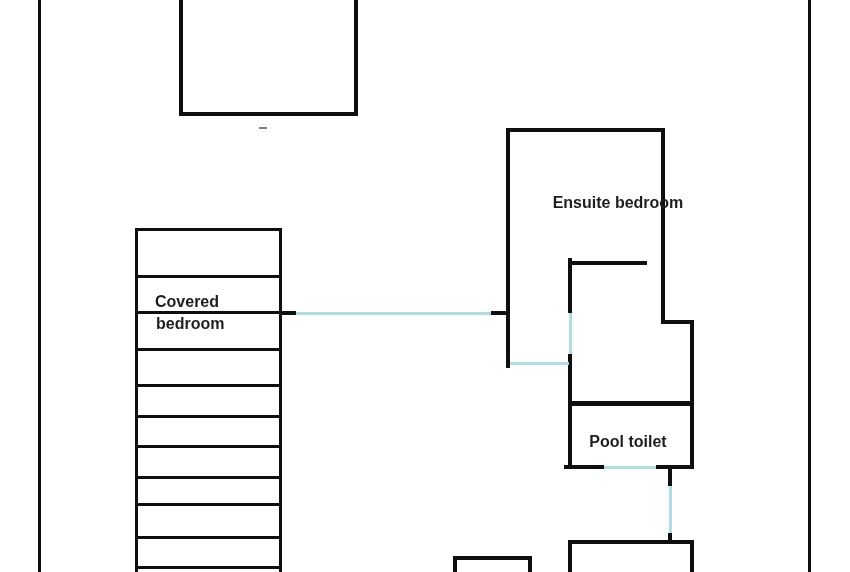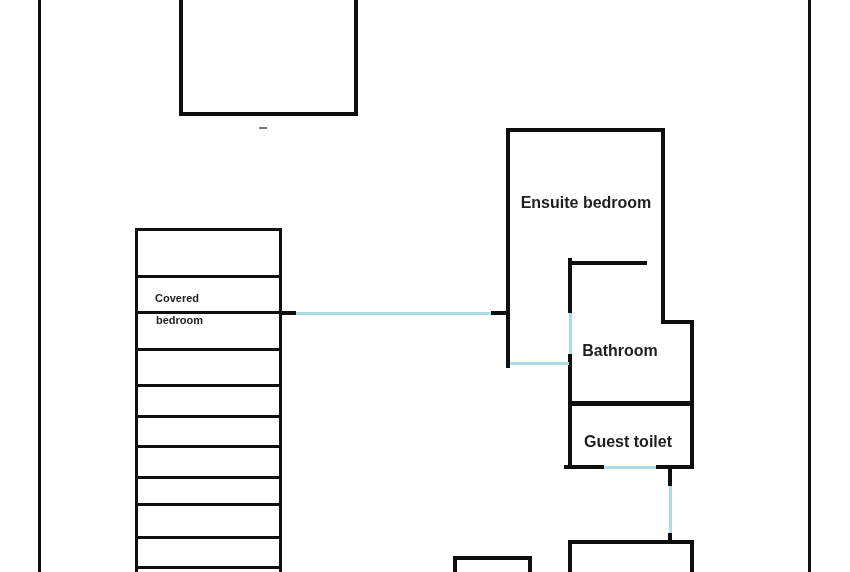--- a/index.html
+++ b/index.html
@@ -12,21 +12,21 @@
   }
   .w { position:absolute; background:#0f0f0f; }           
   .o { position:absolute; background:#aedde6; }           
   .box { position:absolute; border:4px solid #0f0f0f; box-sizing:border-box; background:#ffffff; }
   .box3 { position:absolute; border:3px solid #0f0f0f; box-sizing:border-box; background:#ffffff; }
   .lbl {
     position:absolute;
     font-size:16px; font-weight:600; color:#1e1e1e;
     white-space:nowrap; line-height:1.2;
   }
-  .lbl.small { font-size:11px; }
+  .lbl.small { font-size:16px; }
   .center { text-align:center; }
   .mark { position:absolute; background:#4f4f4f; opacity:.75; }
 </style>
 </head>
 <body>
 
 <div class="plan">
 
   <div class="w" style="left:38px; top:0; width:3px; height:572px;"></div>
   <div class="w" style="left:808px; top:0; width:3px; height:572px;"></div>
@@ -50,42 +50,41 @@
   <div class="lbl small" style="left:156px; top:314px;">bedroom</div>
 
   <div class="w" style="left:279px; top:311px; width:17px; height:4px;"></div>
   <div class="o" style="left:296px; top:312px; width:196px; height:3px;"></div>
   <div class="w" style="left:491px; top:311px; width:16px; height:4px;"></div>
 
 
   <div class="w" style="left:507px; top:128px; width:158px; height:4px;"></div>
   <div class="w" style="left:506px; top:128px; width:4px; height:240px;"></div>
   <div class="w" style="left:661px; top:128px; width:4px; height:196px;"></div>
-  <div class="lbl center" style="left:507px; top:193px; width:158px;">Ensuite bedroom</div>
+  <div class="lbl center" style="left:507px; top:193px; width:158px;padding-left:32px;">Ensuite bedroom</div>
 
   <div class="w" style="left:569px; top:261px; width:78px; height:4px;"></div>
 
   <div class="w" style="left:568px; top:258px; width:4px; height:55px;"></div>
   <div class="o" style="left:569px; top:313px; width:3px; height:41px;"></div>
   <div class="w" style="left:568px; top:354px; width:4px; height:51px;"></div>
 
   <div class="o" style="left:510px; top:362px; width:59px; height:3px;"></div>
 
   <div class="w" style="left:661px; top:320px; width:33px; height:4px;"></div>
   <div class="w" style="left:690px; top:320px; width:4px; height:85px;"></div>
-  <div class="lbl center" style="left:560px; top:341px; width:120px;">Bathroom</div>
 
   <div class="w" style="left:568px; top:401px; width:126px; height:5px;"></div>
 
   <div class="w" style="left:568px; top:401px; width:4px; height:68px;"></div>
   <div class="w" style="left:690px; top:401px; width:4px; height:68px;"></div>
   <div class="w" style="left:564px; top:465px; width:40px; height:4px;"></div>
   <div class="o" style="left:604px; top:466px; width:52px; height:3px;"></div>
   <div class="w" style="left:656px; top:465px; width:38px; height:4px;"></div>
-  <div class="lbl center" style="left:568px; top:432px; width:120px;">Guest toilet</div>
+  <div class="lbl center" style="left:568px; top:432px; width:120px;">Pool toilet</div>
 
   <div class="w" style="left:668px; top:469px; width:4px; height:17px;"></div>
   <div class="o" style="left:669px; top:486px; width:3px; height:47px;"></div>
   <div class="w" style="left:668px; top:533px; width:4px; height:11px;"></div>
 
   <div class="w" style="left:568px; top:540px; width:126px; height:4px;"></div>
   <div class="w" style="left:568px; top:540px; width:4px; height:32px;"></div>
   <div class="w" style="left:690px; top:540px; width:4px; height:32px;"></div>
 
   <div class="w" style="left:453px; top:556px; width:79px; height:4px;"></div>

